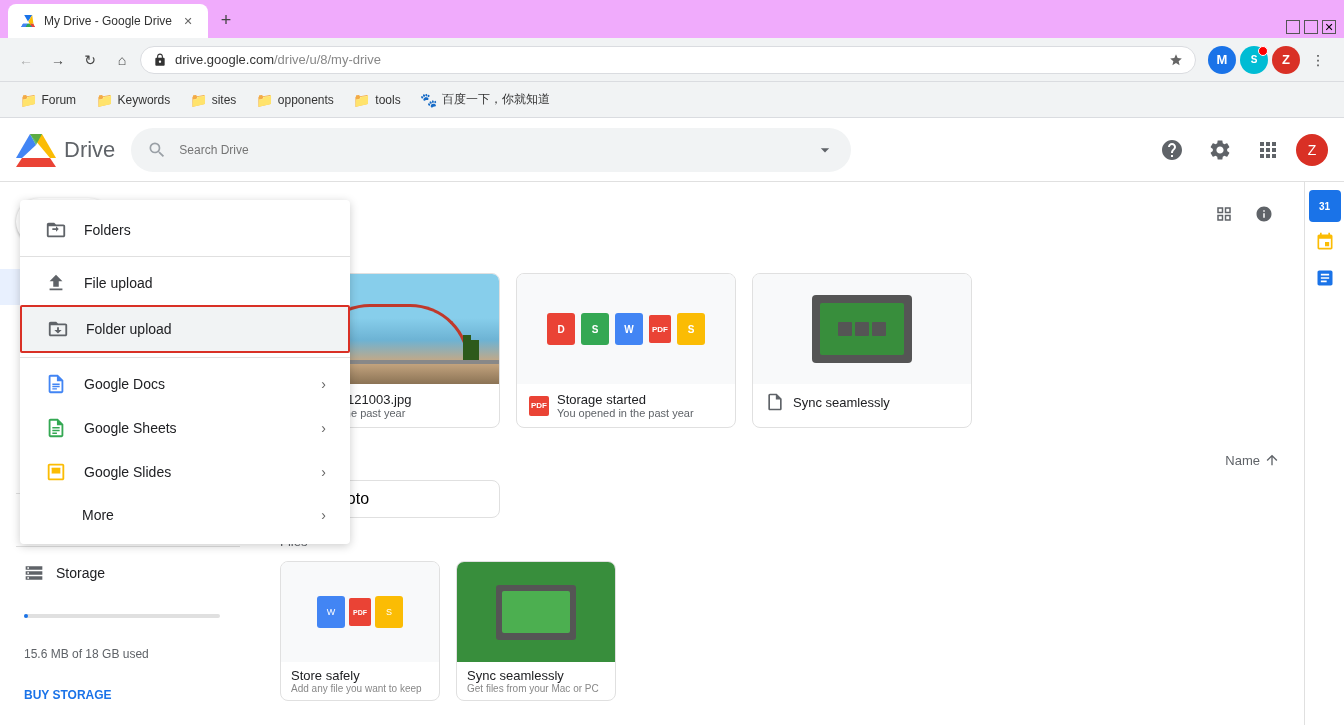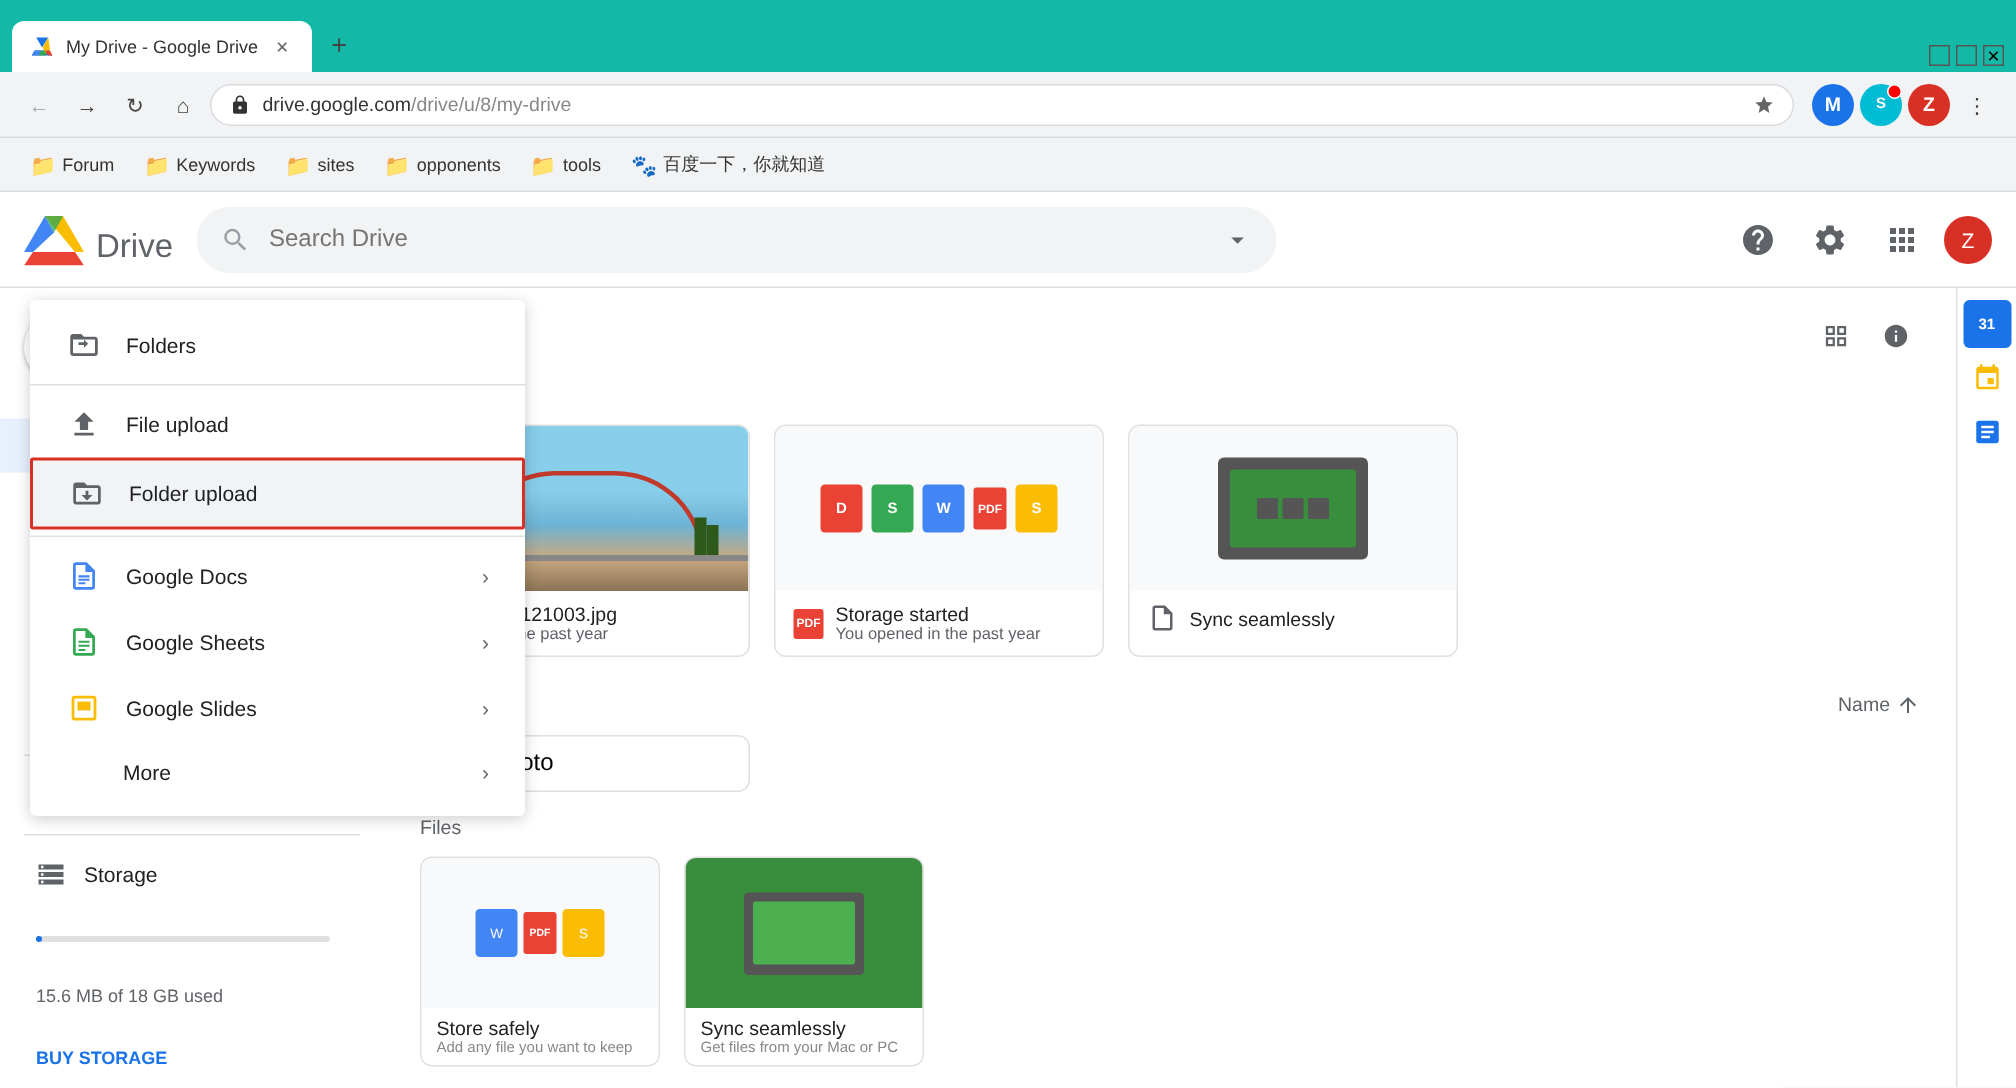--- a/index.html
+++ b/index.html
@@ -2,21 +2,21 @@
 <html><head>
   <meta charset="utf-8">
   <style>
     * { box-sizing: border-box; margin: 0; padding: 0; }
     body { font-family: 'Arial', sans-serif; background: #fff; overflow: hidden; width: 1344px; height: 725px; }
 
     
     .browser-frame { width: 1344px; height: 725px; display: flex; flex-direction: column; background: #dee1e6; }
 
     
-    .tab-bar { height: 48px; background: #14b8a6; display: flex; align-items: flex-end; padding-left: 8px; }
+    .tab-bar { height: 38px; background: #f0abfc; display: flex; align-items: flex-end; padding-left: 8px; }
     .tab { height: 34px; background: #fff; border-radius: 8px 8px 0 0; display: flex; align-items: center; padding: 0 12px; gap: 8px; min-width: 200px; max-width: 240px; position: relative; }
     .tab-favicon { width: 16px; height: 16px; }
     .tab-title { font-size: 12px; color: #333; flex: 1; overflow: hidden; white-space: nowrap; text-overflow: ellipsis; }
     .tab-close { width: 16px; height: 16px; border-radius: 50%; display: flex; align-items: center; justify-content: center; cursor: pointer; font-size: 11px; color: #666; }
     .tab-new { width: 28px; height: 28px; border-radius: 50%; display: flex; align-items: center; justify-content: center; cursor: pointer; font-size: 18px; color: #444; margin-left: 4px; margin-bottom: 4px; }
 
     
     .nav-bar { height: 44px; background: #f1f3f4; display: flex; align-items: center; padding: 0 12px; gap: 4px; border-bottom: 1px solid #dadce0; }
     .nav-btn { width: 28px; height: 28px; border-radius: 50%; border: none; background: transparent; display: flex; align-items: center; justify-content: center; cursor: pointer; font-size: 14px; color: #444; }
     .nav-btn.disabled { opacity: 0.4; cursor: default; }
@@ -28,24 +28,24 @@
 
     
     .bookmarks-bar { height: 36px; background: #f1f3f4; display: flex; align-items: center; padding: 0 12px; gap: 4px; border-bottom: 1px solid #dadce0; }
     .bookmark-item { display: flex; align-items: center; gap: 4px; padding: 4px 8px; border-radius: 4px; cursor: pointer; font-size: 12px; color: #333; white-space: nowrap; }
 
     
     .app-content { flex: 1; background: #fff; display: flex; flex-direction: column; overflow: hidden; }
 
     
     .app-header { height: 64px; background: #fff; display: flex; align-items: center; padding: 0 16px; gap: 16px; border-bottom: 1px solid #e0e0e0; }
-    .drive-logo { display: flex; align-items: flex-end; gap: 8px; }
+    .drive-logo { display: flex; align-items: center; gap: 8px; }
     .drive-logo-text { font-size: 22px; color: #5f6368; font-weight: 400; }
     .search-bar { flex: 1; max-width: 720px; height: 44px; background: #f1f3f4; border-radius: 24px; display: flex; align-items: center; padding: 0 16px; gap: 12px; }
-    .search-input { flex: 1; border: none; background: transparent; font-size: 16px; color: #a16207; outline: none; }
+    .search-input { flex: 1; border: none; background: transparent; font-size: 12px; color: #a16207; outline: none; }
     .search-chevron { color: #666; cursor: pointer; }
     .header-actions { margin-left: auto; display: flex; align-items: center; gap: 8px; }
     .header-icon-btn { width: 40px; height: 40px; border-radius: 50%; border: none; background: transparent; display: flex; align-items: center; justify-content: center; cursor: pointer; font-size: 18px; color: #5f6368; }
     .avatar { width: 32px; height: 32px; border-radius: 50%; background: #d93025; display: flex; align-items: center; justify-content: center; color: #fff; font-size: 14px; font-weight: 500; cursor: pointer; }
 
     
     .main-layout { flex: 1; display: flex; overflow: hidden; }
 
     
     .sidebar { width: 256px; padding: 8px 0; overflow-y: auto; flex-shrink: 0; }
@@ -71,21 +71,21 @@
     .card-name { font-size: 13px; color: #202124; font-weight: 500; white-space: nowrap; overflow: hidden; text-overflow: ellipsis; }
     .card-date { font-size: 11px; color: #5f6368; }
 
     
     .bridge-img { width: 100%; height: 110px; background: linear-gradient(180deg, #87CEEB 40%, #6db3d4 60%, #c8a882 80%, #8b7355 100%); position: relative; overflow: hidden; }
     .bridge-arch { position: absolute; bottom: 20px; left: 50%; transform: translateX(-50%); width: 160px; height: 60px; border: 3px solid #c0392b; border-bottom: none; border-radius: 80px 80px 0 0; }
     .bridge-road { position: absolute; bottom: 20px; left: 0; right: 0; height: 4px; background: #888; }
 
     
     .folders-header { display: flex; align-items: center; justify-content: space-between; margin-bottom: 12px; }
-    .sort-btn { display: flex; align-items: flex-start; gap: 4px; font-size: 13px; color: #5f6368; cursor: pointer; }
+    .sort-btn { display: flex; align-items: center; gap: 4px; font-size: 13px; color: #5f6368; cursor: pointer; }
     .folder-item { display: flex; align-items: center; gap: 12px; padding: 8px 16px; border: 1px solid #e0e0e0; border-radius: 8px; cursor: pointer; width: 220px; }
 
     
     .files-title { font-size: 13px; color: #5f6368; margin: 16px 0 12px; }
     .files-row { display: flex; gap: 16px; }
     .file-thumb { width: 160px; border: 1px solid #e0e0e0; border-radius: 8px; overflow: hidden; cursor: pointer; }
     .thumb-preview { height: 100px; background: #f8f9fa; display: flex; align-items: center; justify-content: center; }
     .thumb-footer { padding: 6px 10px; font-size: 12px; color: #202124; }
     .thumb-sub { font-size: 10px; color: #888; }
 

